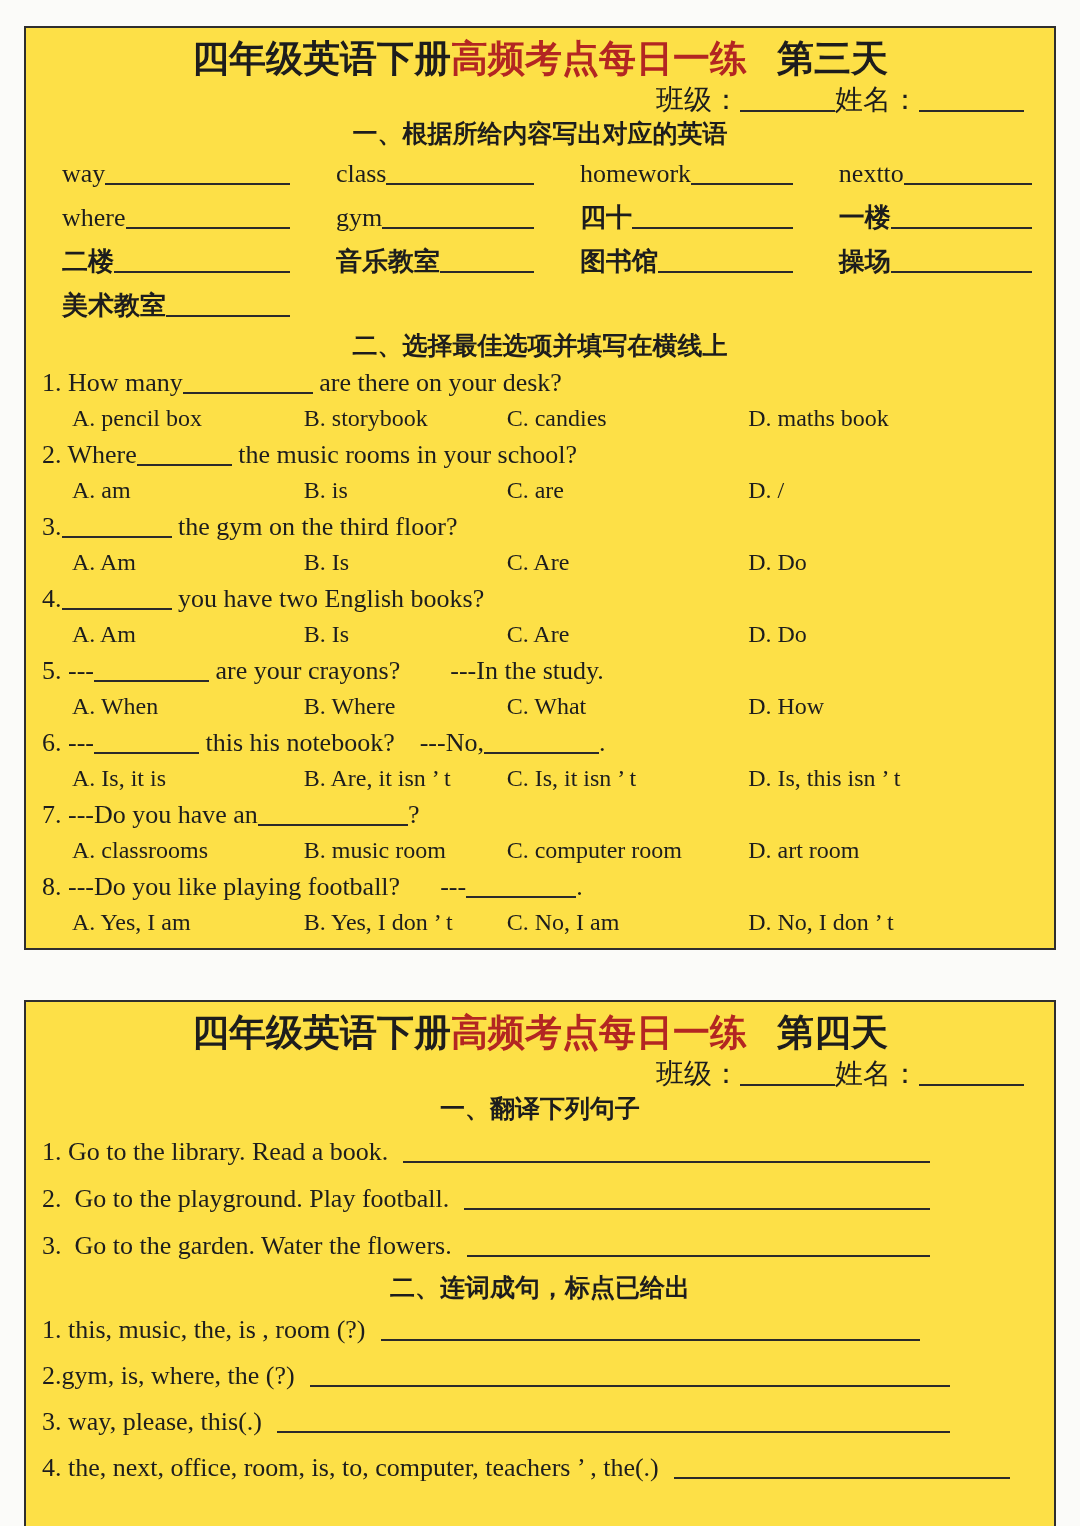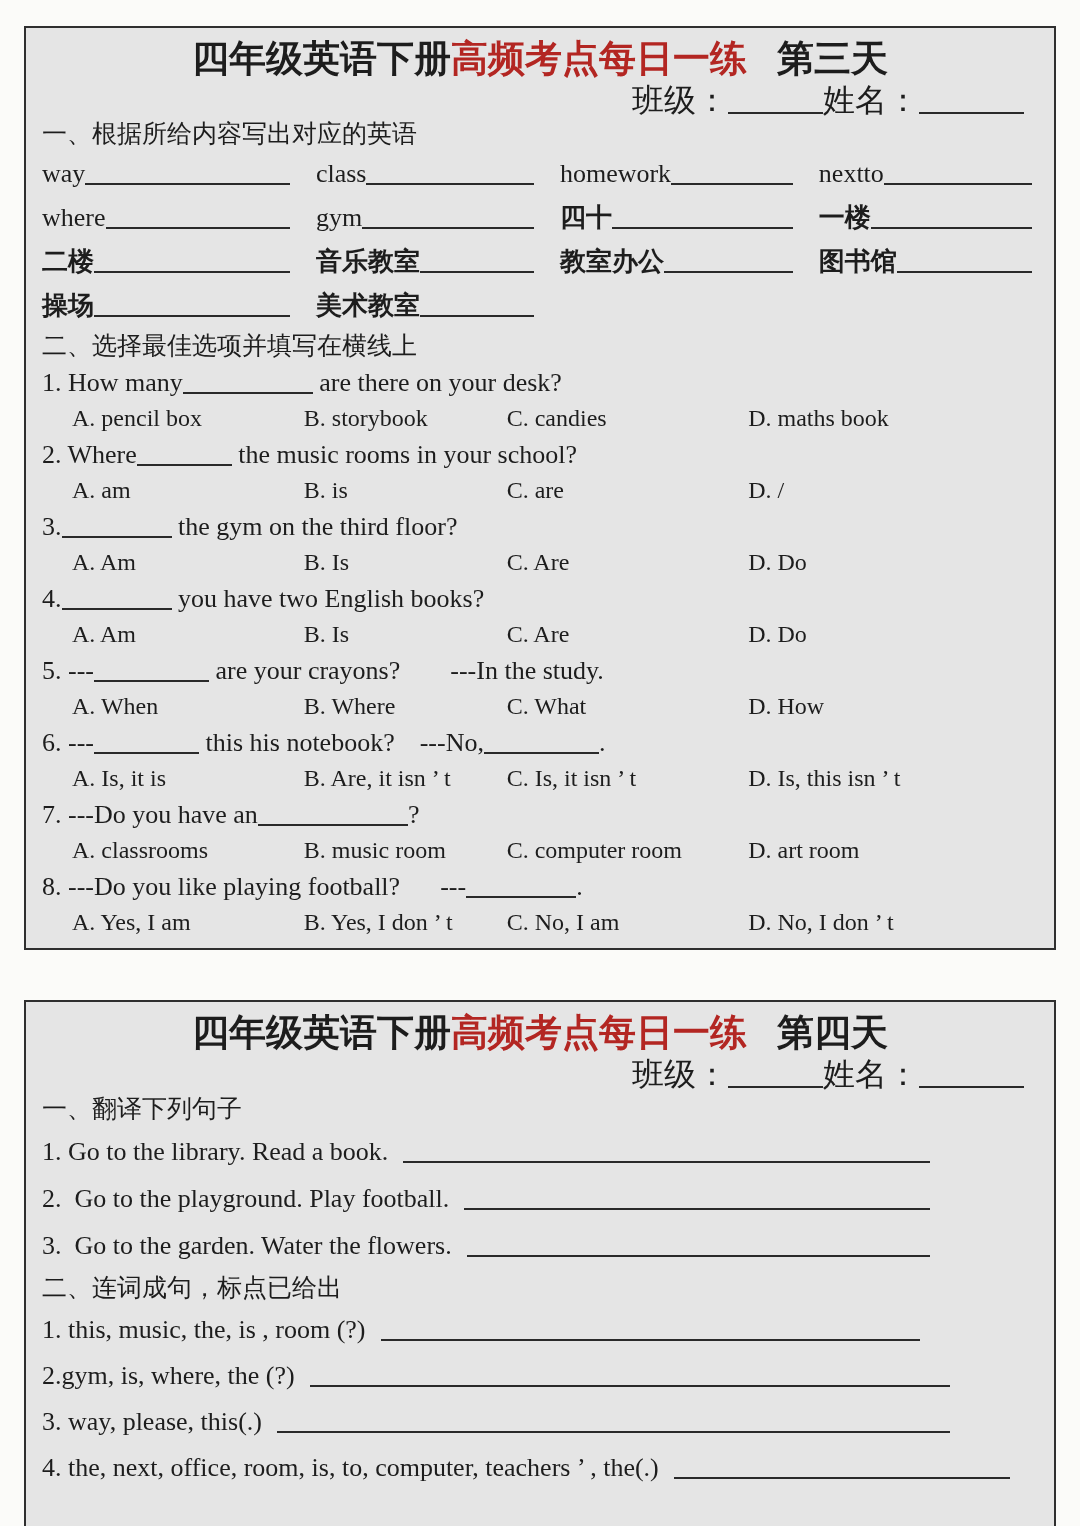--- a/index.html
+++ b/index.html
@@ -4,60 +4,60 @@
 <style>
   html,body{margin:0;padding:0;}
   body{
     width:1080px;height:1526px;background:#fbfbf9;
     font-family:"Liberation Serif","DejaVu Serif",serif;
     color:#1d1d1d;overflow:hidden;
   }
   .page{position:relative;width:1080px;height:1526px;}
   .sheet{
     position:absolute;left:24px;right:24px;
-    border:2px solid #2f2f2f;background:#e5e5e5;
+    border:2px solid #2f2f2f;background:#fde047;
     box-sizing:border-box;padding:6px 16px 0 16px;
   }
   .sheet-day3{top:26px;height:924px;}
   .sheet-day4{top:1000px;height:554px;}
 
   .title{
     text-align:center;font-size:37px;font-weight:600;
     height:50px;line-height:50px;margin:0;white-space:pre;
   }
   .title .red{color:#b32622;}
   .title .day{margin-left:30px;}
 
   .meta{
     display:flex;justify-content:flex-end;align-items:baseline;
-    font-size:32px;height:32px;line-height:32px;padding-right:14px;
+    font-size:28px;height:32px;line-height:32px;padding-right:14px;
   }
   .meta .t{white-space:pre;}
 
   .heading{
-    font-size:25px;font-weight:400;margin:0;
-    height:36px;line-height:36px;white-space:pre;
+    font-size:25px;font-weight:700;margin:0;
+    height:36px;line-height:36px;white-space:pre;text-align:center;
   }
   .sheet-day4 .heading{height:38px;line-height:38px;}
 
   .blank{
     display:inline-block;flex-shrink:0;height:2px;
     border-bottom:2px solid #2a2a2a;position:relative;top:3px;
   }.b95{width:95px}.b105{width:105px}.b110{width:110px}
   .b115{width:115px}.b130{width:130px}.b150{width:150px}
   .sp25{display:inline-block;width:25px}.sp40{display:inline-block;width:40px}
   .sp50{display:inline-block;width:50px}
 
   .vocab{display:grid;grid-template-columns:27.5% 24.5% 26% 22%;}
   .vcell{
     display:flex;align-items:baseline;height:44px;line-height:44px;
     padding-right:26px;box-sizing:border-box;font-size:26px;
   }
   .vcell:nth-child(4n){padding-right:6px;}
-  .vcell .t{white-space:pre;}
+  .vcell .t{white-space:pre;margin-left:20px;}
   .vcell .t.zh{font-weight:600;}
   .vcell .blank{flex:1;}
 
   .qline{
     display:flex;align-items:baseline;font-size:26px;
     height:37px;line-height:37px;
   }
   .qline .t{white-space:pre;}
   .opts{
     display:grid;grid-template-columns:24% 21% 25% 30%;
@@ -129,24 +129,20 @@
         </div>
       <div class="vcell">
           <span class="t zh">二楼</span>
           <span class="blank"></span>
         </div>
       <div class="vcell">
           <span class="t zh">音乐教室</span>
           <span class="blank"></span>
         </div>
       <div class="vcell">
-          <span class="t zh">教室办公</span>
-          <span class="blank"></span>
-        </div>
-      <div class="vcell">
           <span class="t zh">图书馆</span>
           <span class="blank"></span>
         </div>
       <div class="vcell">
           <span class="t zh">操场</span>
           <span class="blank"></span>
         </div>
       <div class="vcell">
           <span class="t zh">美术教室</span>
           <span class="blank"></span>

